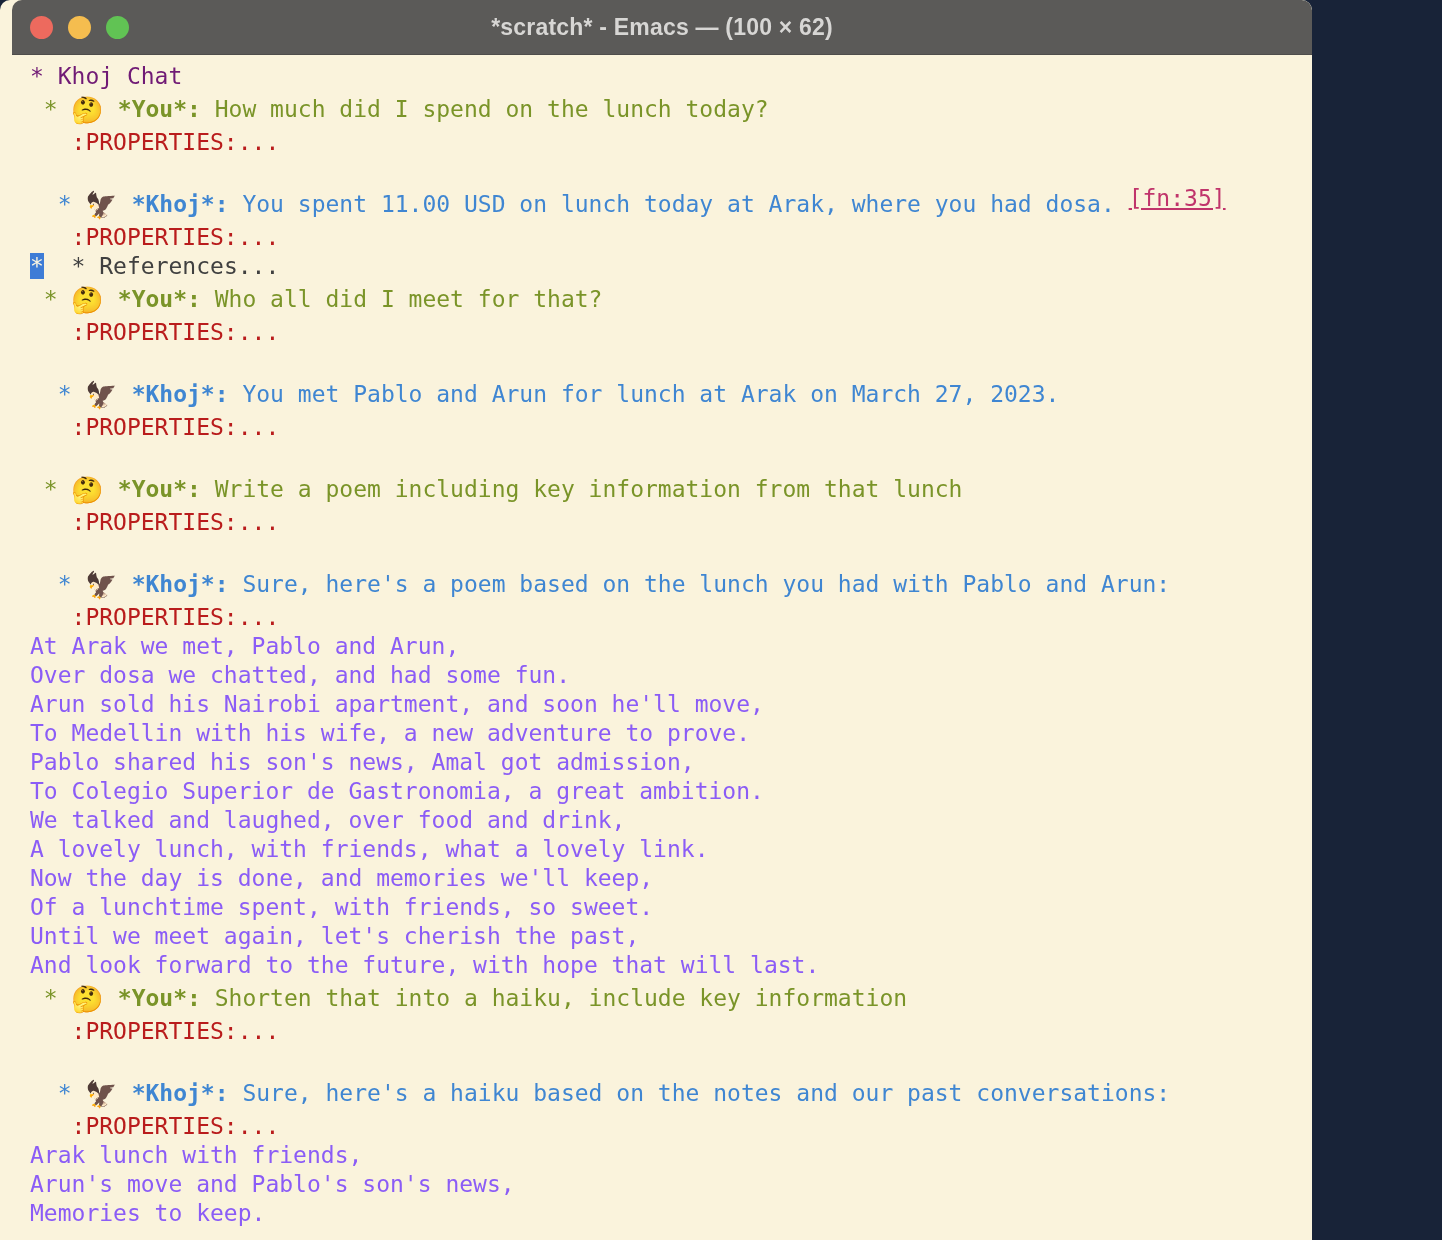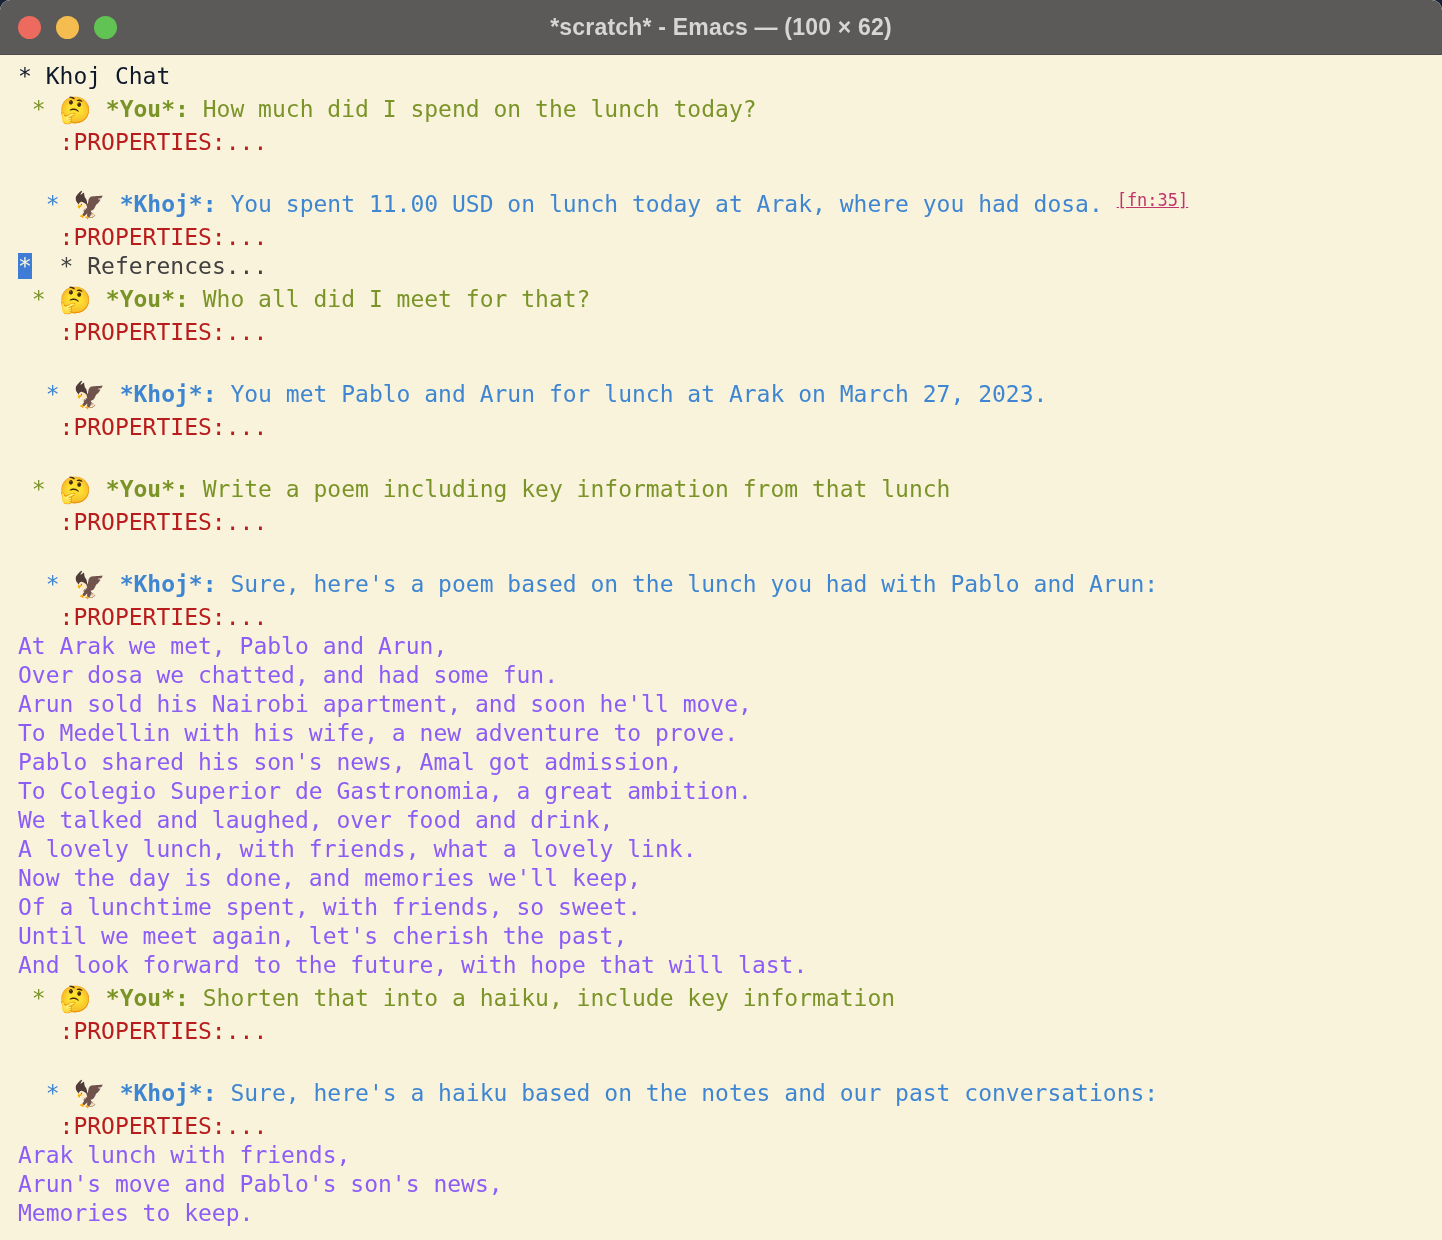--- a/index.html
+++ b/index.html
@@ -1,19 +1,20 @@
 <!DOCTYPE html>
 <html><head>
 <meta charset="utf-8">
 <style>
   html,body{margin:0;padding:0;background:#182338;}
   .window{
-    width:1442px;height:1240px;background:#faf3dc;
+    width:1312px;height:1240px;background:#faf3dc;
     border-radius:10px 10px 0 0;overflow:hidden;position:relative;
     box-sizing:border-box;
+    padding-left:12px;
   }
   .titlebar{
     height:54px;background:#5b5a58;border-bottom:1px solid #4e4d4b;
     display:flex;align-items:center;position:relative;
     border-radius:10px 10px 0 0;
   }
   .traffic{position:absolute;left:18px;top:0;height:54px;display:flex;align-items:center;gap:15px;}
   .dot{width:23px;height:23px;border-radius:50%;}
   .dot.red{background:#ed6a5e;}
   .dot.yellow{background:#f5bd4f;}
@@ -24,29 +25,29 @@
     letter-spacing:.2px;
   }
   .buffer{
     padding:7px 4px 0 18px;
     font-family:"DejaVu Sans Mono","Liberation Mono",monospace;
     font-size:23px;color:#5d6d75;white-space:pre;cursor:text;
   }
   .line{height:29px;line-height:29px;}
   .line.tall{height:37px;line-height:37px;}
   .seg{white-space:pre;}
-  .h1{color:#0f172a;}
+  .h1{color:#701a75;}
   .you{color:#7a9428;}
   .khoj{color:#3f86d2;}
   .bold{font-weight:bold;}
   .props{color:#b91c1c;}
   .body{color:#8b5cf6;}
   .refs{color:#404040;}
   .cursor{background:#3e7cd6;color:#fdf6e0;}
-  .fn{color:#c0346b;font-size:17px;text-decoration:underline;position:relative;top:-6px;}
+  .fn{color:#c0346b;font-size:23px;text-decoration:underline;position:relative;top:-6px;}
   .emoji{font-size:26px;font-family:"DejaVu Sans",sans-serif;vertical-align:-2px;}
 </style>
 </head>
 <body>
 
 <div class="window">
   <div class="titlebar">
     <div class="traffic">
       <div class="dot red"></div>
       <div class="dot yellow"></div>

